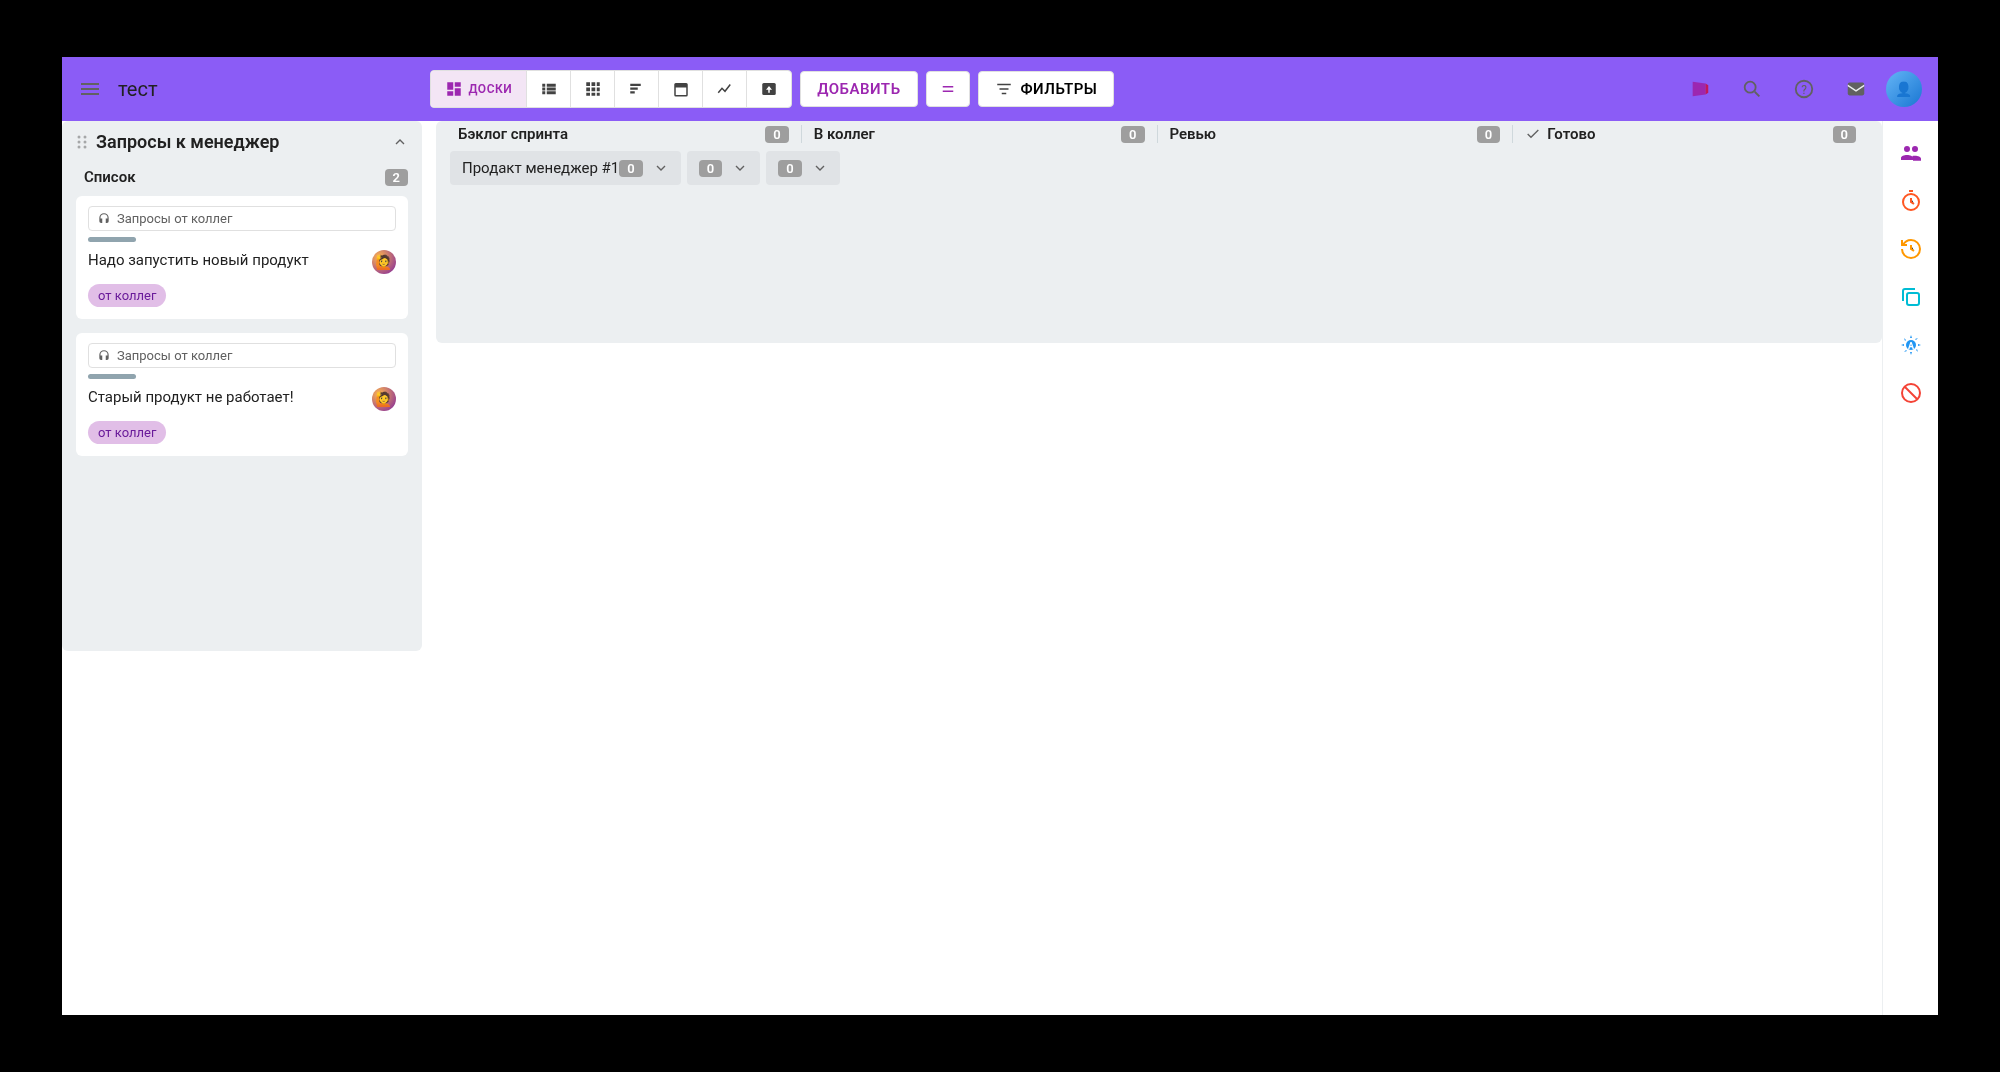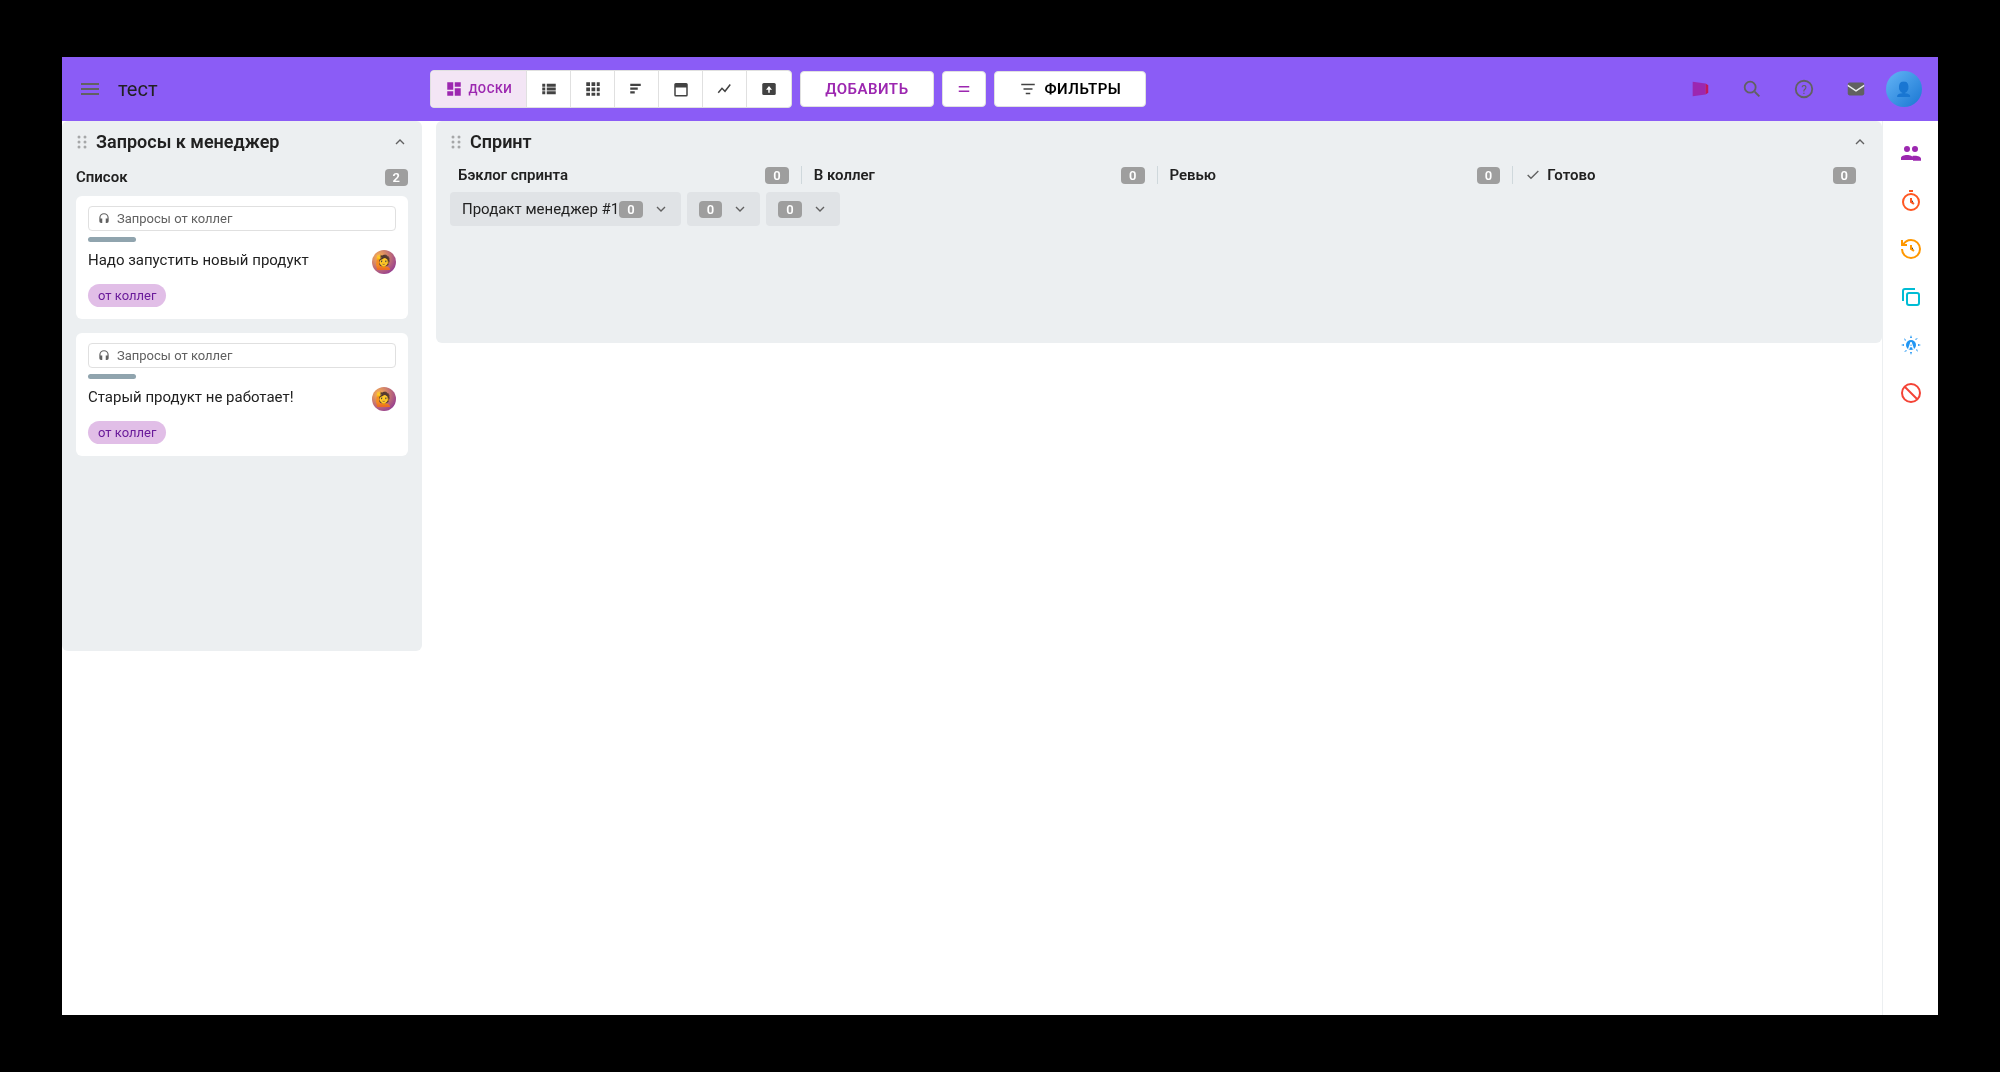--- a/index.html
+++ b/index.html
@@ -6,36 +6,36 @@
 body { font-family: -apple-system, BlinkMacSystemFont, "Segoe UI", Roboto, sans-serif; background: #000; width: 2000px; height: 1072px; overflow: hidden; }
 .outer-frame { background: #fff; position: absolute; top: 57px; left: 62px; right: 62px; bottom: 57px; display: flex; flex-direction: column; }
 .topbar { background: #8b5cf6; height: 64px; display: flex; align-items: center; padding: 0 16px; gap: 8px; }
 .menu-icon { width: 24px; height: 24px; cursor: pointer; }
 .title { font-size: 20px; color: #212121; margin-left: 8px; margin-right: 24px; }
 .view-toggle { display: flex; background: #fff; border: 1px solid #e0e0e0; border-radius: 4px; overflow: hidden; }
 .view-btn { width: 44px; height: 36px; display: flex; align-items: center; justify-content: center; cursor: pointer; border-right: 1px solid #e0e0e0; }
 .view-btn:last-child { border-right: none; }
 .view-btn.active { background: #f3e5f5; width: auto; padding: 0 14px; gap: 6px; }
 .view-btn.active span { color: #9c27b0; font-weight: 600; font-size: 12px; letter-spacing: 0.5px; }
-.btn { height: 36px; display: flex; align-items: center; padding: 0 24px; border: 1px solid #e0e0e0; border-radius: 4px; background: #fff; cursor: pointer; font-size: 15px; font-weight: 600; letter-spacing: 0.5px; gap: 8px; }
+.btn { height: 36px; display: flex; align-items: center; padding: 0 16px; border: 1px solid #e0e0e0; border-radius: 4px; background: #fff; cursor: pointer; font-size: 15px; font-weight: 600; letter-spacing: 0.5px; gap: 8px; }
 .btn.accent { color: #9c27b0; }
 .btn-sq { width: 44px; padding: 0; justify-content: center; }
 .spacer { flex: 1; }
 .icon-btn { width: 44px; height: 44px; display: flex; align-items: center; justify-content: center; cursor: pointer; }
 .avatar { width: 36px; height: 36px; border-radius: 50%; background: linear-gradient(135deg, #64b5f6, #1976d2); display: flex; align-items: center; justify-content: center; color: #fff; font-size: 14px; }
 .body { flex: 1; display: flex; background: #fff; }
 .content { flex: 1; display: flex; gap: 14px; padding: 0; }
 .board-panel { background: #eceff1; border-radius: 6px; display: flex; flex-direction: column; }
 .board-panel.left { width: 360px; height: 530px; }
 .board-panel.right { flex: 1; height: 222px; }
 .panel-header { display: flex; align-items: center; padding: 10px 14px; gap: 8px; }
 .drag-icon { opacity: 0.5; }
 .panel-title { font-size: 18px; font-weight: 600; color: #212121; flex: 1; }
 .chev { cursor: pointer; }
-.subheader { display: flex; align-items: center; padding: 6px 14px 10px 14px; }
+.subheader { display: flex; align-items: center; padding: 6px 14px 10px 22px; }
 .sub-title { font-size: 15px; font-weight: 600; color: #212121; flex: 1; }
 .count-badge { background: #9e9e9e; color: #fff; font-size: 13px; font-weight: 600; padding: 1px 8px; border-radius: 4px; }
 .cards { display: flex; flex-direction: column; gap: 14px; padding: 0 14px 14px 14px; }
 .card { background: #fff; border-radius: 6px; padding: 10px 12px 12px 12px; }
 .card-source { display: flex; align-items: center; gap: 6px; border: 1px solid #e0e0e0; border-radius: 4px; padding: 4px 8px; font-size: 13px; color: #616161; margin-bottom: 6px; width: fit-content; width: 100%; }
 .stripe { width: 48px; height: 5px; background: #90a4ae; border-radius: 3px; margin-bottom: 8px; }
 .card-row { display: flex; align-items: flex-start; gap: 8px; }
 .card-title { flex: 1; font-size: 15px; color: #212121; line-height: 1.4; }
 .card-avatar { width: 24px; height: 24px; border-radius: 50%; background: radial-gradient(circle at 30% 30%, #ffb74d, #7b1fa2); font-size: 14px; display: flex; align-items: center; justify-content: center; }
 .tag { background: #e1bee7; color: #6a1b9a; font-size: 13px; padding: 4px 10px; border-radius: 12px; margin-top: 10px; display: inline-block; }
@@ -205,38 +205,20 @@
             <div class="card-row">
               <div class="card-title">Старый продукт не работает!</div>
               <div class="card-avatar">🙋</div>
             </div>
             <span class="tag">от коллег</span>
           </div>
         </div>
       </div>
 
       <div class="board-panel right">
-        <div class="panel-header">
-          <span class="drag-icon">
-            <svg width="12" height="16" viewBox="0 0 12 16">
-                <circle cx="3" cy="3" r="1.5" fill="#616161"></circle>
-                <circle cx="9" cy="3" r="1.5" fill="#616161"></circle>
-                <circle cx="3" cy="8" r="1.5" fill="#616161"></circle>
-                <circle cx="9" cy="8" r="1.5" fill="#616161"></circle>
-                <circle cx="3" cy="13" r="1.5" fill="#616161"></circle>
-                <circle cx="9" cy="13" r="1.5" fill="#616161"></circle>
-              </svg>
-          </span>
-          <div class="panel-title">Спринт</div>
-          <span class="chev">
-            <svg width="16" height="16" viewBox="0 0 24 24">
-                <path fill="none" stroke="#616161" stroke-width="2" d="M6 15l6-6 6 6"></path>
-              </svg>
-          </span>
-        </div>
         <div class="columns">
           <div class="col">
             <div class="col-title">Бэклог спринта</div>
             <div class="col-badge">0</div>
           </div>
           <div class="col">
             <div class="col-title">В коллег</div>
             <div class="col-badge">0</div>
           </div>
           <div class="col">

